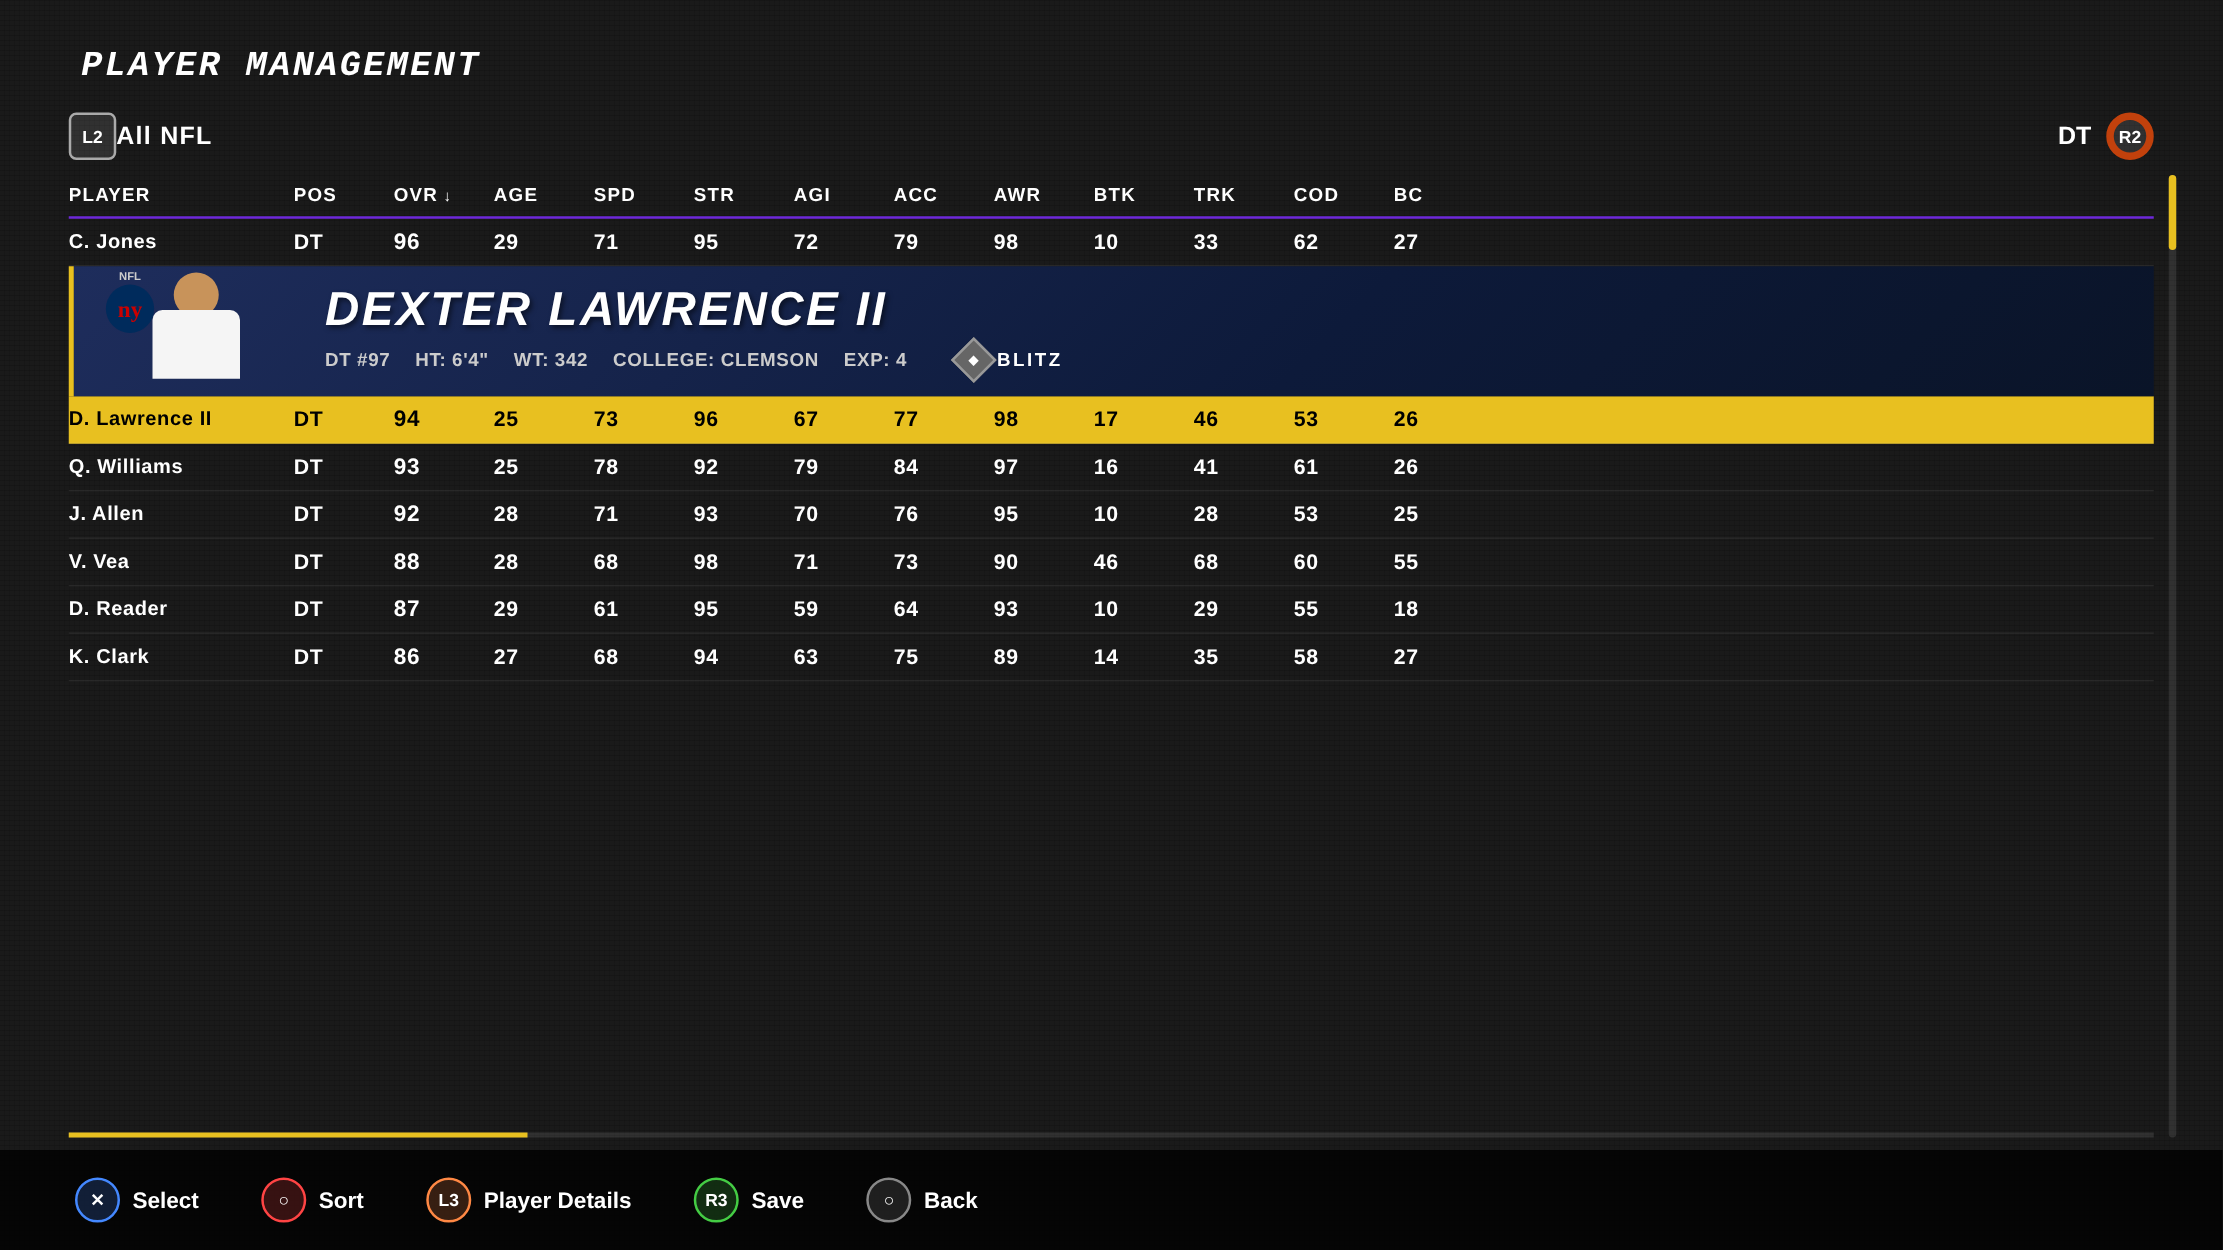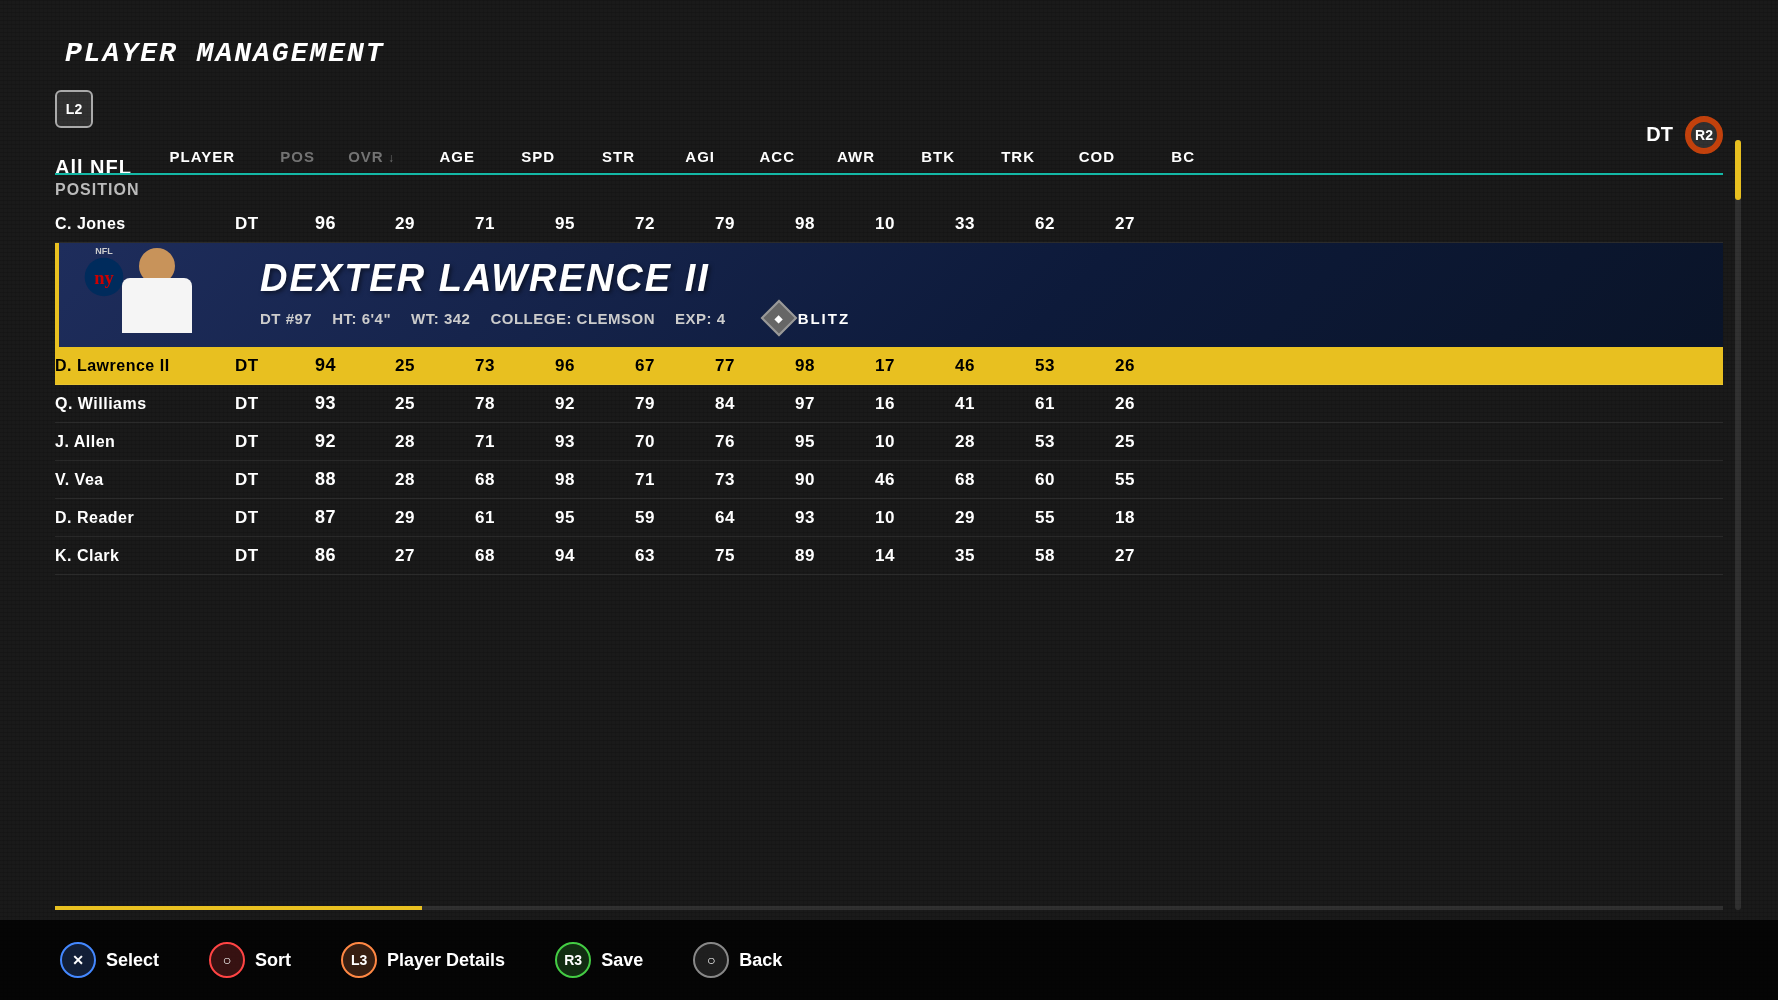--- a/index.html
+++ b/index.html
@@ -46,22 +46,22 @@
       top: 90px;
       left: 55px;
       right: 55px;
       display: flex;
       align-items: center;
       justify-content: space-between;
     }
 
     .filter-left {
       display: flex;
-      gap: 28px;
-      flex-direction: column;
+      align-items: center;
+      gap: 0;
     }
 
     .btn-l2 {
       width: 38px;
       height: 38px;
       border: 2px solid #aaa;
       border-radius: 6px;
       display: flex;
       align-items: center;
       justify-content: center;
@@ -109,34 +109,33 @@
       top: 140px;
       left: 55px;
       right: 55px;
       bottom: 90px;
     }
 
     .table-header {
       display: grid;
       grid-template-columns: 180px 80px 80px 80px 80px 80px 80px 80px 80px 80px 80px 80px 80px;
       padding: 8px 0;
-      border-bottom: 2px solid #14b8a6;
-      text-align: right;
+      border-bottom: 2px solid #6d28d9;
     }
 
     .col-header {
       font-size: 15px;
       font-weight: 900;
       color: #ffffff;
       text-transform: uppercase;
       letter-spacing: 1px;
     }
 
     .col-header.yellow {
-      color: #737373;
+      color: #ffffff;
     }
 
     .col-header.sort-indicator::after {
       content: ' ↓';
       font-size: 12px;
     }
 
     .position-group-label {
       font-size: 16px;
       font-weight: 700;
@@ -412,21 +411,20 @@
     <div class="col-header">STR</div>
     <div class="col-header">AGI</div>
     <div class="col-header">ACC</div>
     <div class="col-header">AWR</div>
     <div class="col-header">BTK</div>
     <div class="col-header">TRK</div>
     <div class="col-header">COD</div>
     <div class="col-header">BC</div>
   </div>
 
-  <div class="position-group-label">POSITION</div>
 
   <div id="player-rows">
       <div class="table-row">
         <div class="cell player-name">C. Jones</div>
         <div class="cell">DT</div>
         <div class="cell ovr">96</div>
         <div class="cell">29</div>
         <div class="cell">71</div>
         <div class="cell">95</div>
         <div class="cell">72</div>

